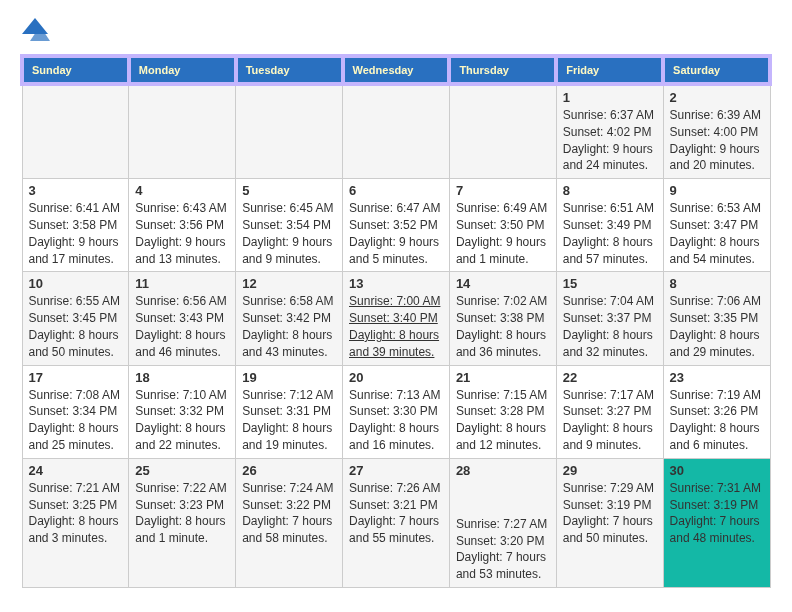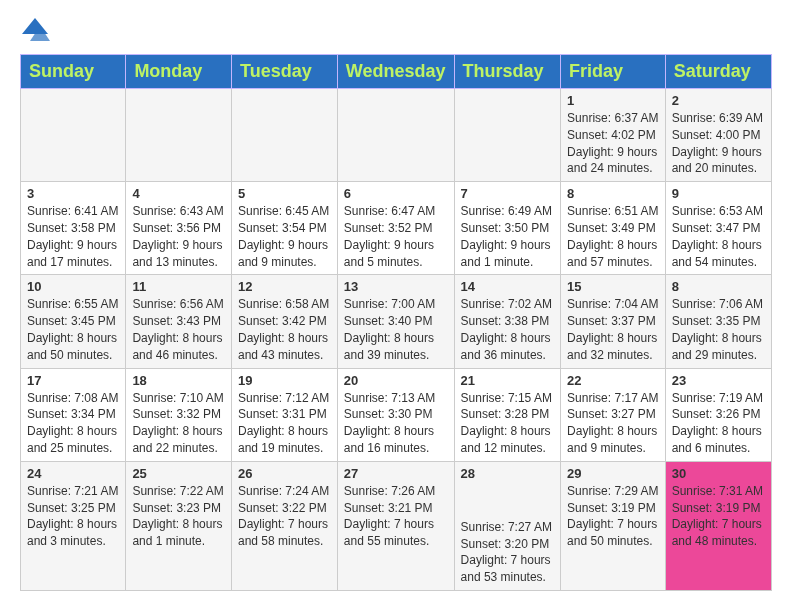--- a/index.html
+++ b/index.html
@@ -56,25 +56,25 @@
       border-collapse: collapse;
       padding: 0 10px;
       margin: 0 10px;
       width: calc(100% - 20px);
     }
     .cal-wrap {
       padding: 0 10px;
     }
     .calendar th {
       background: #2970c0;
-      color: #bef264;
+      color: #fef9c3;
       text-align: left;
       padding: 6px 8px;
-      font-size: 18px;
-      border: 1px solid #c4b5fd;
+      font-size: 11px;
+      border: 4px solid #c4b5fd;
     }
     .calendar td {
       border: 1px solid #ccc;
       vertical-align: top;
       padding: 4px 6px;
       font-size: 10.5px;
       color: #333;
       width: 14.28%;
       height: 80px;
       background: #fff;
@@ -223,21 +223,21 @@
           </td>
           <td style="background: rgb(245, 245, 245);">
             <span class="day-num">12</span>
             <div class="day-info" style="white-space: pre-line;">Sunrise: 6:58 AM
 Sunset: 3:42 PM
 Daylight: 8 hours
 and 43 minutes.</div>
           </td>
           <td style="background: rgb(245, 245, 245);">
             <span class="day-num">13</span>
-            <div class="day-info" style="white-space: pre-line;">Sunrise: 7:00 AM
+            <div class="day-info" style="white-space: pre-line; text-decoration: underline;">Sunrise: 7:00 AM
 Sunset: 3:40 PM
 Daylight: 8 hours
 and 39 minutes.</div>
           </td>
           <td style="background: rgb(245, 245, 245);">
             <span class="day-num">14</span>
             <div class="day-info" style="white-space: pre-line;">Sunrise: 7:02 AM
 Sunset: 3:38 PM
 Daylight: 8 hours
 and 36 minutes.</div>
@@ -344,21 +344,21 @@
 Daylight: 7 hours
 and 53 minutes.</div>
           </td>
           <td style="background: rgb(245, 245, 245);">
             <span class="day-num">29</span>
             <div class="day-info" style="white-space: pre-line;">Sunrise: 7:29 AM
 Sunset: 3:19 PM
 Daylight: 7 hours
 and 50 minutes.</div>
           </td>
-          <td style="background: #ec4899;">
+          <td style="background: #14b8a6;">
             <span class="day-num">30</span>
             <div class="day-info" style="white-space: pre-line;">Sunrise: 7:31 AM
 Sunset: 3:19 PM
 Daylight: 7 hours
 and 48 minutes.</div>
           </td>
         </tr>
       </tbody>
   </table>
 </div>

